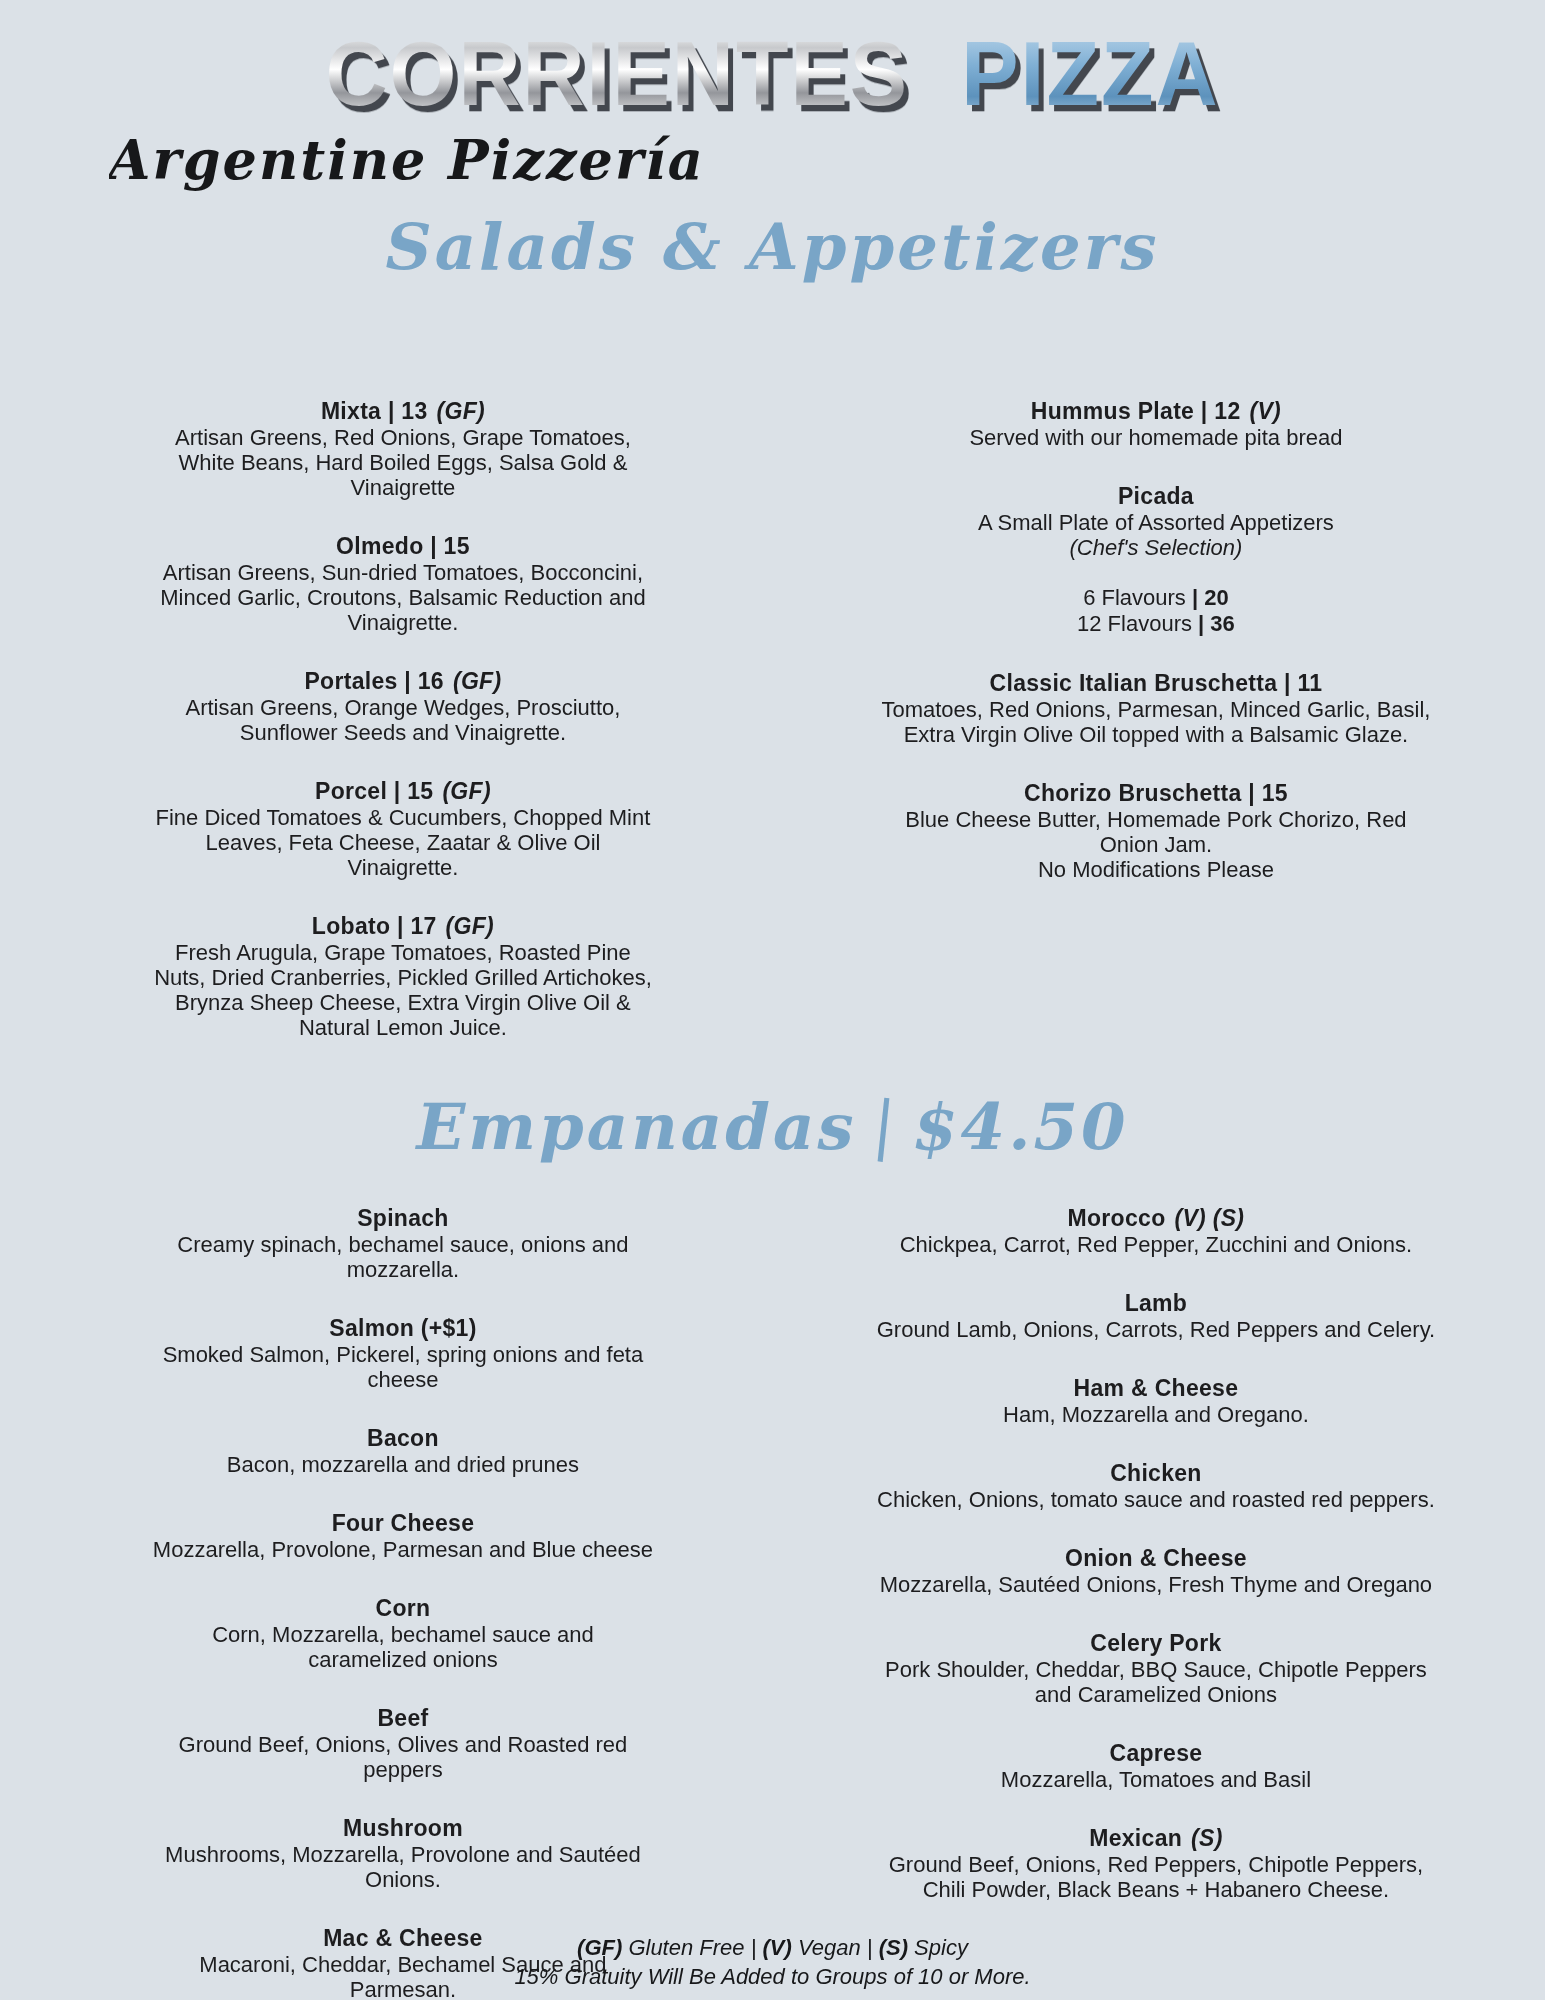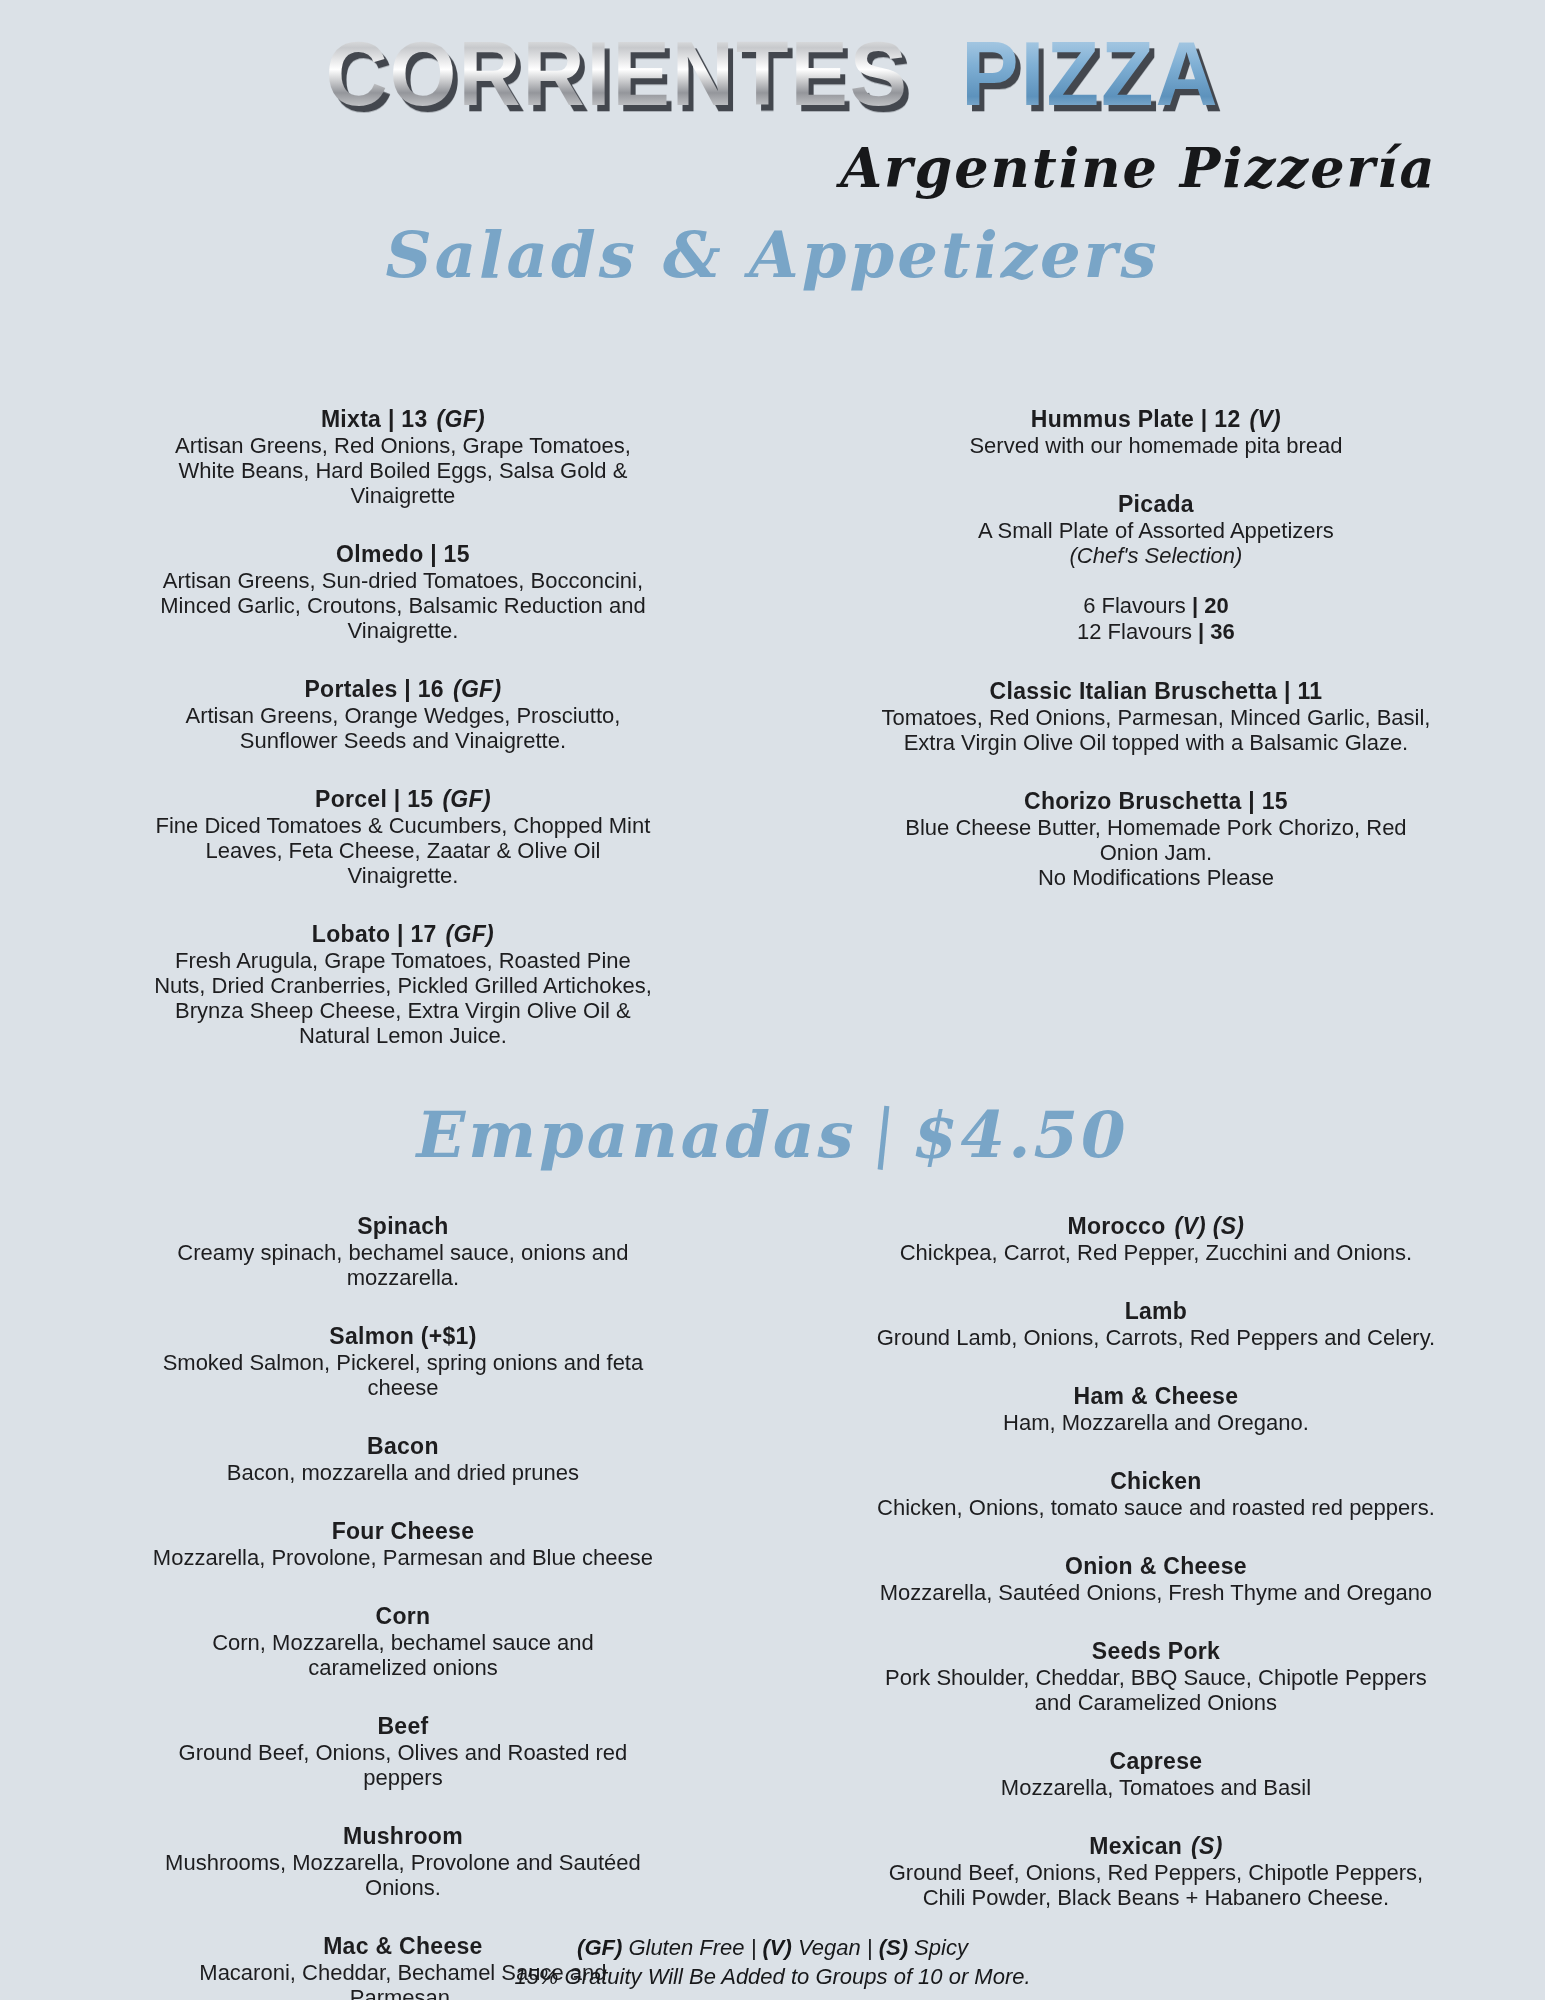--- a/index.html
+++ b/index.html
@@ -12,22 +12,22 @@
   .logo-line { text-align:center; padding-top:30px; font-size:86px; font-weight:bold;
     letter-spacing:2px; line-height:1; white-space:nowrap; }
   .logo-chunk {
     display:inline-block; -webkit-background-clip:text; background-clip:text;
     color:transparent; transform:scaleY(1.05);
     filter:drop-shadow(5px 6px 0px #43474e);
   }
   .logo-silver { background-image:linear-gradient(180deg,#fbfbfb 0%,#c7c9cc 22%,#ffffff 46%,#94969b 72%,#e8e9ea 100%); }
   .logo-blue   { margin-left:26px; background-image:linear-gradient(180deg,#b7d3e9 0%,#7fafd4 42%,#5d92bc 76%,#9cc0dc 100%); }
   .tagline {
-    text-align:right; font-family:"DejaVu Serif", serif; font-style:italic; font-weight:bold;
-    font-size:54px; line-height:1.2; margin-top:20px; letter-spacing:2px; color:#17181a;
+    text-align:left; font-family:"DejaVu Serif", serif; font-style:italic; font-weight:bold;
+    font-size:54px; line-height:1.2; margin-top:12px; letter-spacing:2px; color:#17181a;
   }
   
   .script-heading {
     text-align:center; font-family:"DejaVu Serif", serif; font-style:italic; font-weight:bold;
     color:#79a5c7; font-size:64px; line-height:1.2; margin:16px 0 0 0; letter-spacing:3px;
   }
   .script-divider { display:inline-block; padding:0 16px; font-weight:normal; transform:rotate(6deg) translateY(-2px); }
   .script-divider:empty, .script-price:empty, .tag:empty { display:none; }
   
   .columns { display:flex; align-items:flex-start; }
@@ -196,21 +196,21 @@
         <div class="item-name"><span>Chicken</span></div>
         <div class="item-desc">Chicken, Onions, tomato sauce and roasted red peppers.</div>
       </div>
 
       <div class="item">
         <div class="item-name"><span>Onion &amp; Cheese</span></div>
         <div class="item-desc">Mozzarella, Sautéed Onions, Fresh Thyme and Oregano</div>
       </div>
 
       <div class="item">
-        <div class="item-name"><span>Seeds Pork</span></div>
+        <div class="item-name"><span>Celery Pork</span></div>
         <div class="item-desc">Pork Shoulder, Cheddar, BBQ Sauce, Chipotle Peppers and Caramelized Onions</div>
       </div>
 
       <div class="item">
         <div class="item-name"><span>Caprese</span></div>
         <div class="item-desc">Mozzarella, Tomatoes and Basil</div>
       </div>
 
       <div class="item">
         <div class="item-name"><span>Mexican</span><span class="tag">(S)</span></div>

